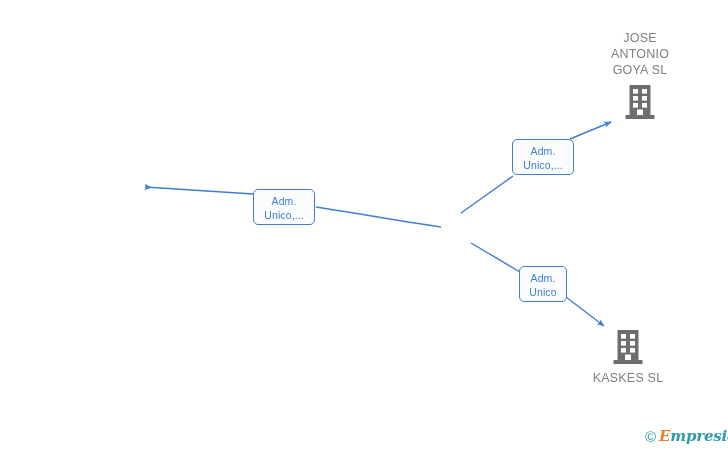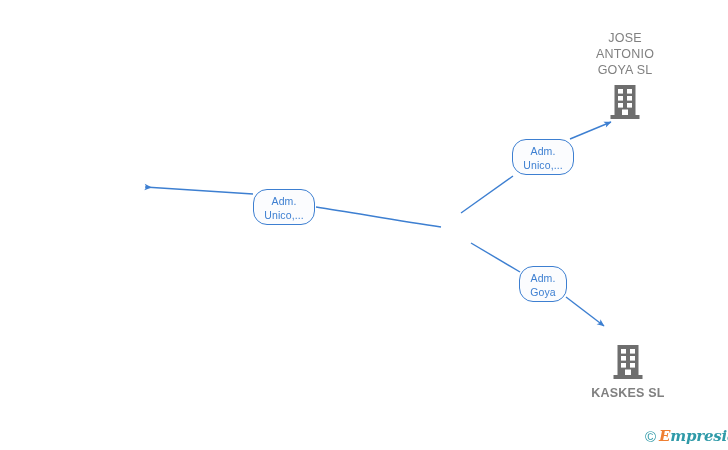--- a/index.html
+++ b/index.html
@@ -46,36 +46,36 @@
     font-weight: bold;
     letter-spacing: 0.3px;
   }
   .node-icon {
     display: block;
     margin: 0 auto;
   }
 
   
   #node-taxiku       { left: 44px;  top: 138px; width: 112px; }
-  #node-jose-antonio { left: 577px; top: 30px;  width: 96px;  }
-  #node-kaskes       { left: 576px; top: 344px; width: 104px; font-weight: bold; }
+  #node-jose-antonio { left: 592px; top: 30px;  width: 96px;  }
+  #node-kaskes       { left: 576px; top: 329px; width: 104px; }
   #node-person       { left: 418px; top: 155px; width: 84px;  }
 
   #node-taxiku .node-icon       { margin-top: 6px; }
   #node-jose-antonio .node-icon { margin-top: 6px; }
   #node-kaskes .node-icon       { margin-bottom: 5px; }
   #node-person .node-icon       { margin-top: 8px; }
 
   
   .edge-label {
     position: absolute;
     box-sizing: border-box;
     background: #fbfcfe;
     border: 1.3px solid #3d7fd1;
-    border-radius: 14px;
+    border-radius: 5px;
     color: #3d7fd1;
     font-size: 10.5px;
     line-height: 14px;
     text-align: center;
     padding-top: 4px;
     letter-spacing: 0.1px;
   }
   .edge-label span { display: block; }
 
   #edge-label-taxiku       { left: 253px; top: 189px; width: 62px;  height: 36px; }
@@ -178,21 +178,21 @@
     <span>Unico,...</span>
   </div>
 
   <div class="edge-label" id="edge-label-jose-antonio">
     <span>Adm.</span>
     <span>Unico,...</span>
   </div>
 
   <div class="edge-label" id="edge-label-kaskes">
     <span>Adm.</span>
-    <span>Goya</span>
+    <span>Unico</span>
   </div>
 
   <div id="watermark">
     <span class="wm-copy">©</span>
     <span class="wm-text"><span class="wm-e">E</span><span>mpresia</span></span>
   </div>
 
 </div>
 
 </body></html>

